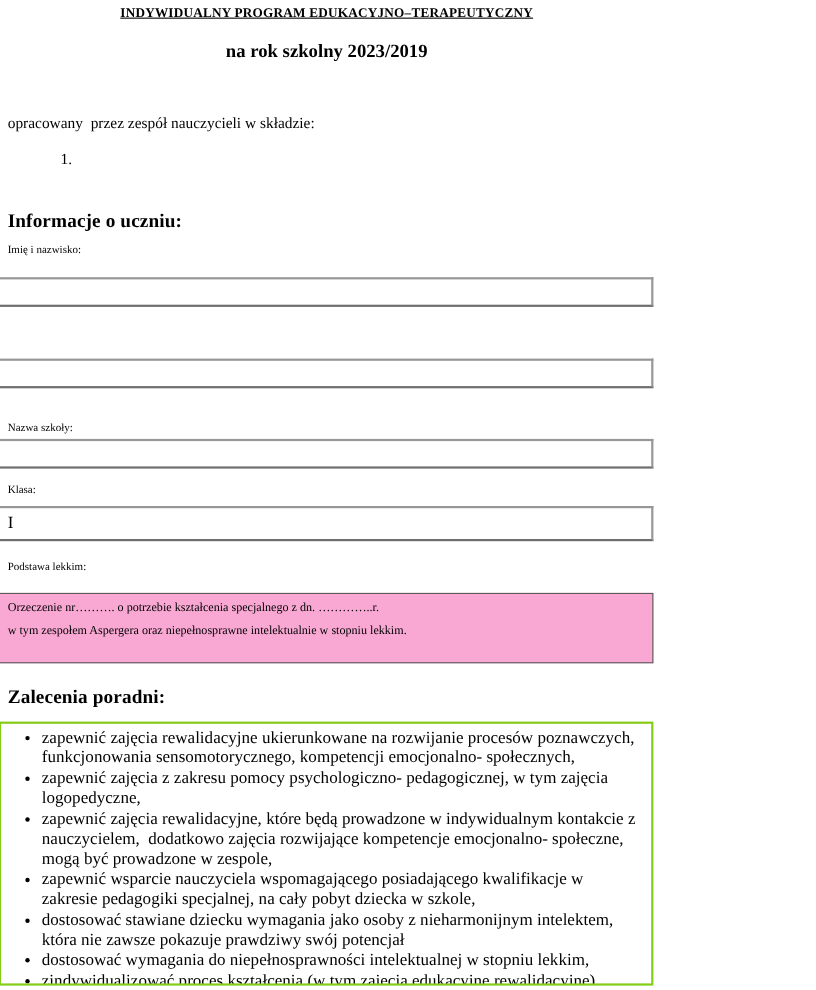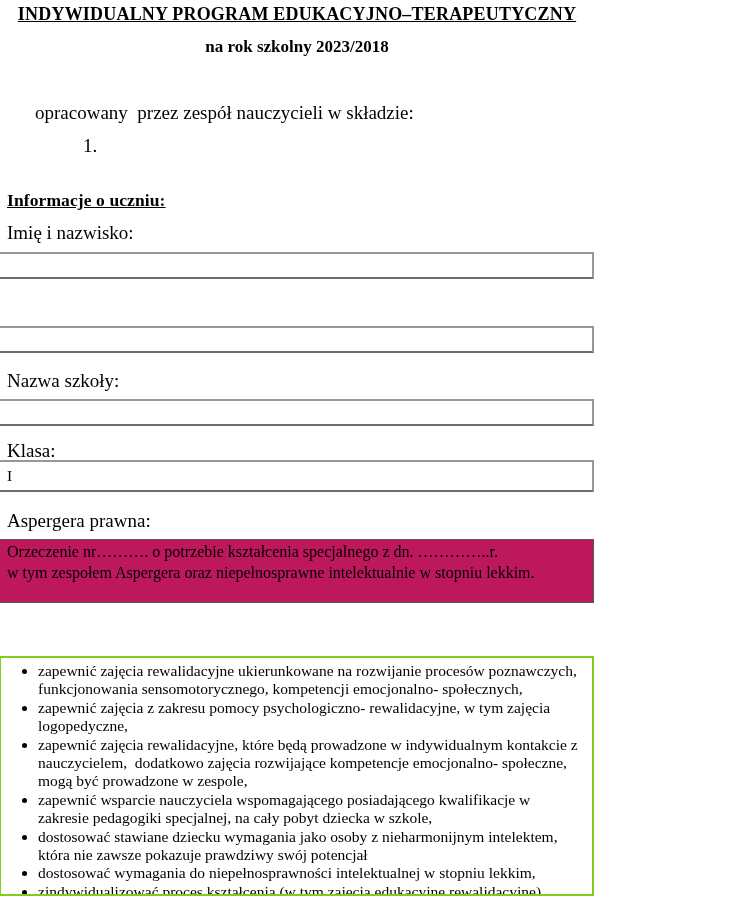--- a/index.html
+++ b/index.html
@@ -11,67 +11,66 @@
     color: #000000;
     overflow: hidden;
   }
   .page { position: relative; width: 742px; height: 900px; background: #fff; }
   .abs { position: absolute; }
   .pre { white-space: pre-wrap; }
 
   .doc-title {
     top: 4px; left: 0; width: 594px;
     text-align: center;
-    font-weight: bold; font-size: 18px;
+    font-weight: bold; font-size: 12px;
     text-decoration: underline;
     letter-spacing: 0.2px;
   }
   .doc-subtitle {
     top: 37px; left: 0; width: 594px;
     text-align: center;
     font-weight: bold; font-size: 17px;
   }
-  .bodytext { font-size: 19px; line-height: 19px; margin-left: 28px; }
+  .bodytext { font-size: 14px; line-height: 19px; }
   .team-intro { top: 103px; left: 7px; width: 560px; }
   .team-item { top: 136px; left: 55px; }
 
   .section-heading {
     font-weight: bold; font-size: 17.5px;
-    text-decoration: underline;
     letter-spacing: 0.1px;
   }
   .h-info { top: 190px; left: 7px; }
   .h-zalecenia { top: 623px; left: 7px; }
 
-  .field-label { left: 7px; font-size: 19px; }
+  .field-label { left: 7px; font-size: 10px; }
   .lbl-name   { top: 222px; }
   .lbl-birth  { top: 296px; }
-  .lbl-school { top: 370px; }
+  .lbl-school { top: 384px; }
   .lbl-class  { top: 440px; }
   .lbl-legal  { top: 510px; }
 
   .field-box {
     left: -2px; width: 596px;
     background: #ffffff;
     border: 2px solid #979797;
     border-bottom-color: #6e6e6e;
     font-size: 15.5px;
     padding: 3px 6px 0 7px;
   }
   .box-name   { top: 252px; height: 27px; }
   .box-birth  { top: 326px; height: 27px; }
   .box-school { top: 399px; height: 27px; }
   .box-class  { top: 460px; height: 32px; padding-top: 5px; }
 
   .legal-box {
     top: 539px; left: -1px; width: 595px; height: 64px;
     border: 1px solid #5a5a5a;
-    background: #be185d;
+    background: #f9a8d4;
     padding: 2px 8px 0 7px;
-    font-size: 16px; line-height: 20.5px;
+    font-size: 11px; line-height: 20.5px;
     overflow: hidden;
   }
 
   .rec-box {
     top: 656px; left: -1px; width: 595px; height: 240px;
     border: 2px solid #84cc16;
     background: #fff;
     padding: 4px 10px 0 0;
     overflow: hidden;
   }
@@ -82,49 +81,50 @@
     line-height: 18.4px;
   }
   .rec-box li { padding-left: 0; }
 </style>
 </head>
 <body>
 
 <div class="page">
 
   <div class="abs doc-title pre">INDYWIDUALNY PROGRAM EDUKACYJNO–TERAPEUTYCZNY</div>
-  <div class="abs doc-subtitle pre">na rok szkolny 2023/2018</div>
+  <div class="abs doc-subtitle pre">na rok szkolny 2023/2019</div>
 
   <div class="abs bodytext team-intro pre">opracowany  przez zespół nauczycieli w składzie:</div>
   <div class="abs bodytext team-item pre">1.</div>
 
   <div class="abs section-heading h-info">Informacje o uczniu:</div>
 
   <div class="abs field-label lbl-name">Imię i nazwisko:</div>
   <div class="abs field-box box-name pre"></div>
 
   <div class="abs field-box box-birth pre"></div>
 
   <div class="abs field-label lbl-school">Nazwa szkoły:</div>
   <div class="abs field-box box-school pre"></div>
 
   <div class="abs field-label lbl-class">Klasa:</div>
   <div class="abs field-box box-class pre">I</div>
 
-  <div class="abs field-label lbl-legal">Aspergera prawna:</div>
+  <div class="abs field-label lbl-legal">Podstawa lekkim:</div>
   <div class="abs legal-box">
     <div class="pre">Orzeczenie nr………. o potrzebie kształcenia specjalnego z dn. …………..r.</div>
     <div class="pre">w tym zespołem Aspergera oraz niepełnosprawne intelektualnie w stopniu lekkim.</div>
   </div>
 
+  <div class="abs section-heading h-zalecenia">Zalecenia poradni:</div>
 
   <div class="abs rec-box">
     <ul>
       <li class="pre">zapewnić zajęcia rewalidacyjne ukierunkowane na rozwijanie procesów poznawczych, funkcjonowania sensomotorycznego, kompetencji emocjonalno- społecznych,</li>
-      <li class="pre">zapewnić zajęcia z zakresu pomocy psychologiczno- rewalidacyjne, w tym zajęcia logopedyczne,</li>
+      <li class="pre">zapewnić zajęcia z zakresu pomocy psychologiczno- pedagogicznej, w tym zajęcia logopedyczne,</li>
       <li class="pre">zapewnić zajęcia rewalidacyjne, które będą prowadzone w indywidualnym kontakcie z nauczycielem,  dodatkowo zajęcia rozwijające kompetencje emocjonalno- społeczne, mogą być prowadzone w zespole,</li>
       <li class="pre">zapewnić wsparcie nauczyciela wspomagającego posiadającego kwalifikacje w zakresie pedagogiki specjalnej, na cały pobyt dziecka w szkole,</li>
       <li class="pre">dostosować stawiane dziecku wymagania jako osoby z nieharmonijnym intelektem, która nie zawsze pokazuje prawdziwy swój potencjał</li>
       <li class="pre">dostosować wymagania do niepełnosprawności intelektualnej w stopniu lekkim,</li>
       <li class="pre">zindywidualizować proces kształcenia (w tym zajęcia edukacyjne rewalidacyjne),</li>
     </ul>
   </div>
 
 </div>
 

